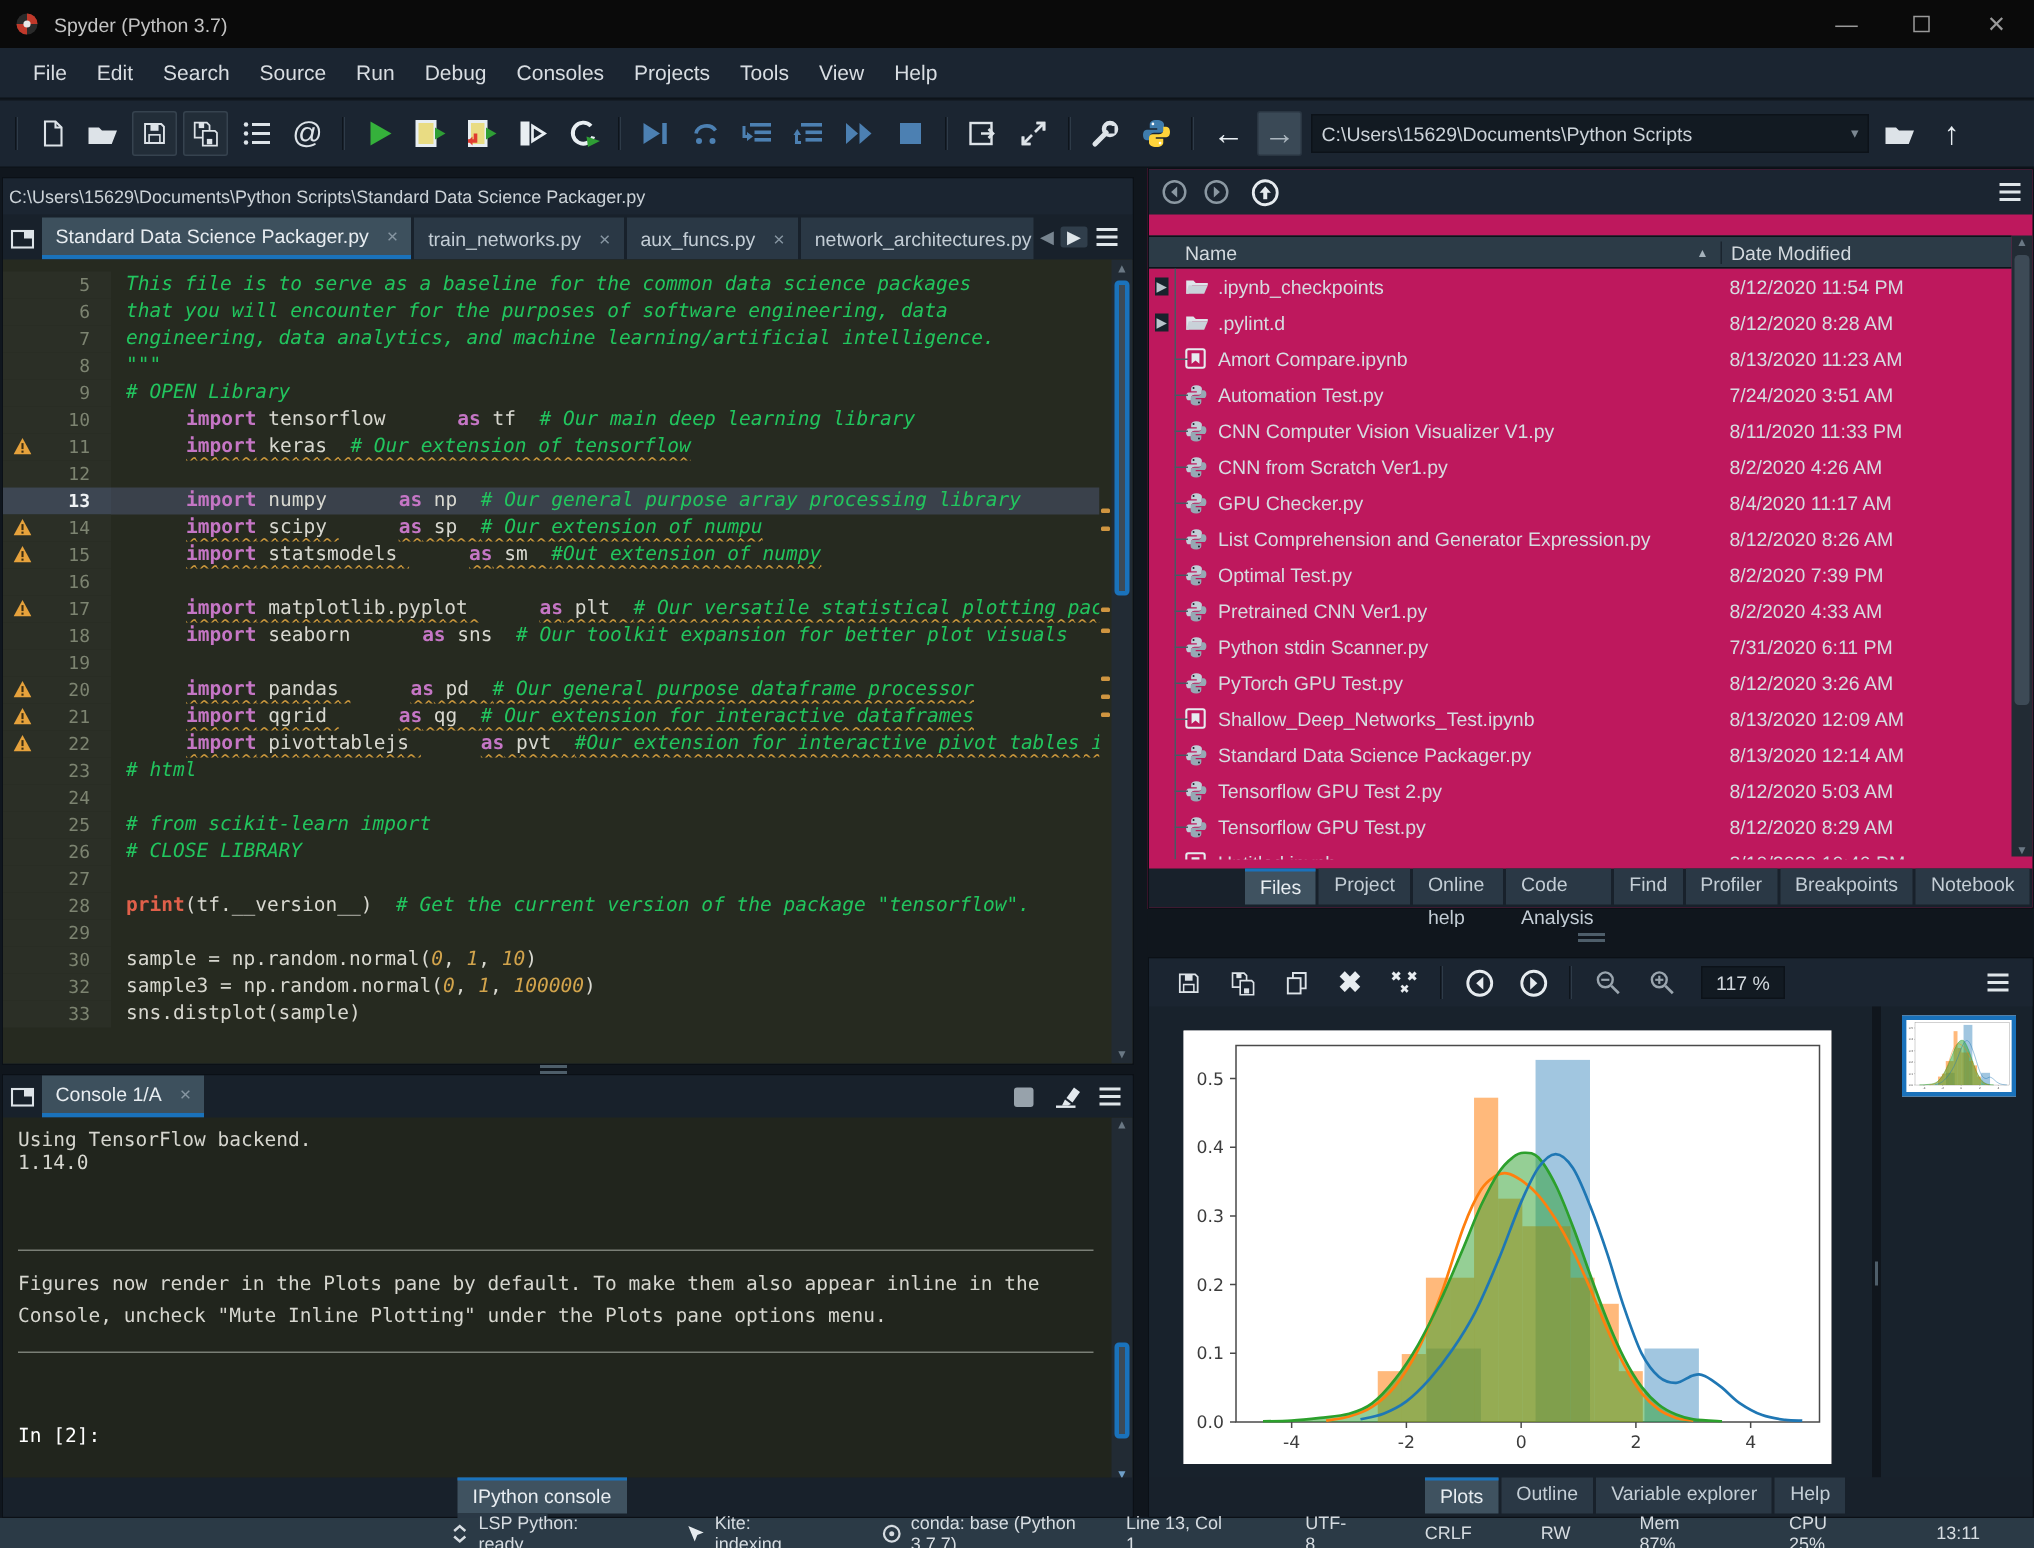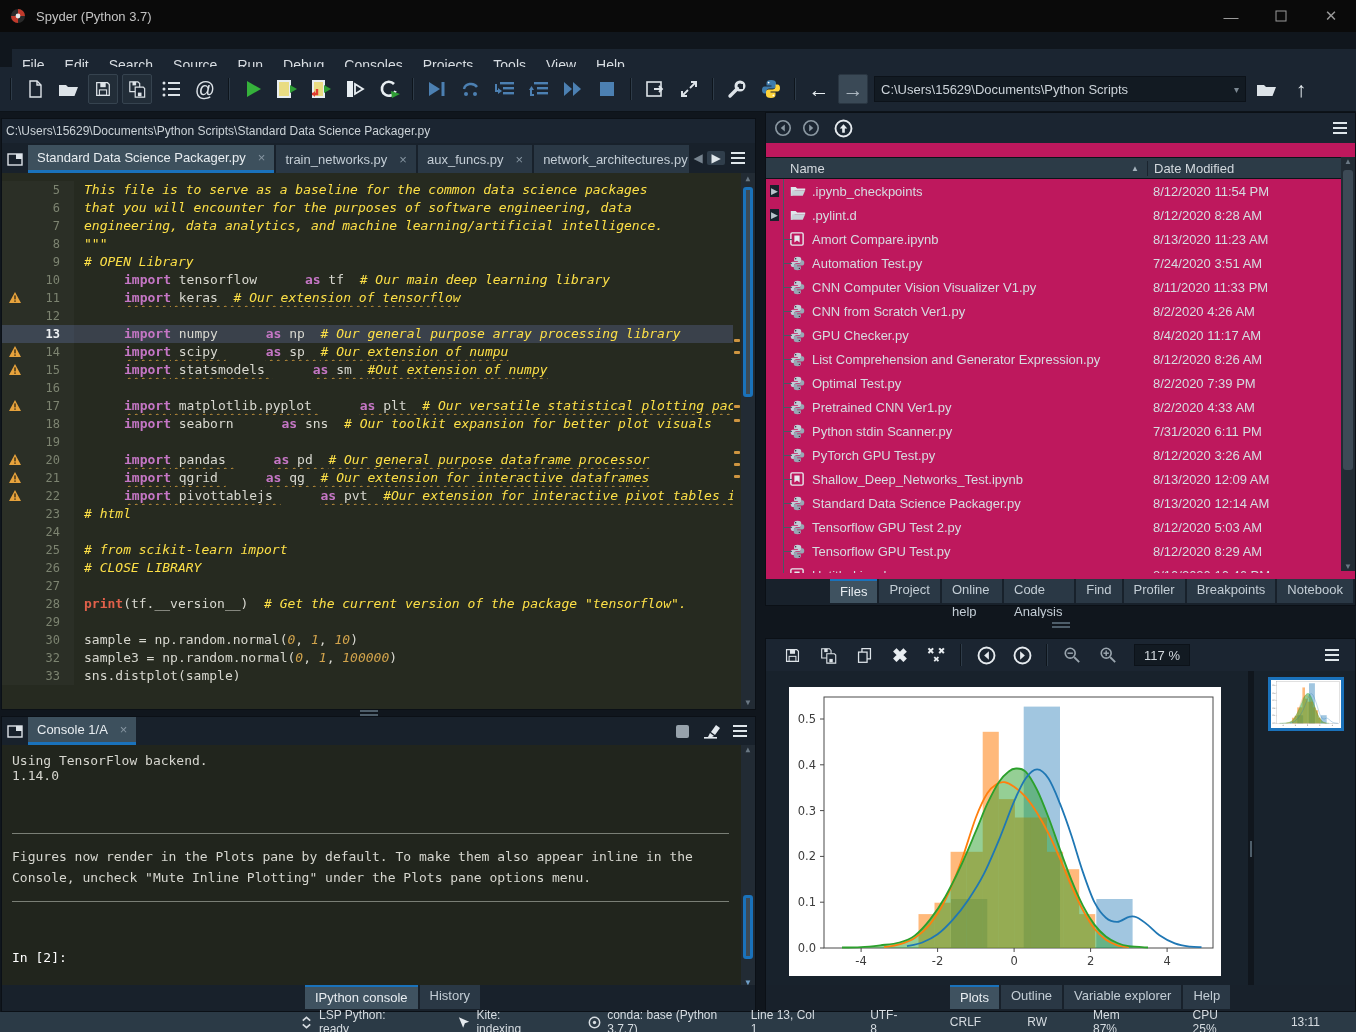--- a/index.html
+++ b/index.html
@@ -9,22 +9,22 @@
   .app *{box-sizing:border-box;}
 
   
   .titlebar{position:absolute;top:0;left:0;right:0;height:32px;background:#0a0a0a;
             display:flex;align-items:center;padding-left:10px;color:#c3c3c3;font-size:13px;}
   .titlebar .logo{width:16px;height:16px;margin-right:10px;}
   .winbtns{margin-left:auto;display:flex;height:32px;}
   .winbtn{width:50px;height:32px;display:flex;align-items:center;justify-content:center;color:#9a9a9a;font-size:15px;}
 
   
-  .menubar{position:absolute;top:49px;left:0;right:0;height:34px;background:#1b2531;
-           display:flex;align-items:center;padding-left:0;border-bottom:1px solid #0d1319;margin-left:12px;}
+  .menubar{position:absolute;top:32px;left:0;right:0;height:34px;background:#1b2531;
+           display:flex;align-items:center;padding-left:12px;border-bottom:1px solid #0d1319;}
   .menu-item{padding:0 10px;font-size:14px;color:#d8dde2;line-height:33px;}
 
   
   .toolbar{position:absolute;top:67px;left:0;right:0;height:45px;background:#1b2531;
            display:flex;align-items:center;padding:0 4px;border-bottom:1px solid #0d1319;}
   .ti{width:30px;height:30px;display:flex;align-items:center;justify-content:center;margin:0 2px;flex:0 0 auto;}
   .ti.boxed{background:#222d38;border:1px solid #39novel;border:1px solid #36434f;border-radius:2px;}
   .tsep{width:1px;height:22px;border-left:1px solid #0e151c;border-right:1px solid #2e3b48;margin:0 6px;flex:0 0 auto;}
   .gicon{font-size:19px;line-height:1;}
   .pathbox{height:26px;flex:0 0 372px;background:#121a22;border:1px solid #0c1219;display:flex;
@@ -55,21 +55,21 @@
 
   .ed-body{position:relative;height:536px;background:#262a20;overflow:hidden;
            font-family:"DejaVu Sans Mono","Liberation Mono",monospace;font-size:13px;}
   .lines{position:absolute;left:0;top:0;right:22px;padding-top:8px;}
   .line{display:flex;height:18px;line-height:18px;white-space:pre;}
   .gut{flex:0 0 72px;background:#2b2f26;color:#7d8471;text-align:right;padding-right:14px;position:relative;font-size:12px;}
   .gut .warn{position:absolute;left:7px;top:3px;}
   .code{flex:1;padding-left:10px;color:#d8d8d0;overflow:hidden;}
   .line.cur .gut{background:#3d4652;color:#eef1f3;font-weight:bold;}
   .line.cur .code{background:#3a414b;}
-  .c-com{color:#fde047;font-style:italic;}
+  .c-com{color:#22c55e;font-style:italic;}
   .c-kw{color:#c576c5;font-weight:bold;margin-left:40px;}
   .c-num{color:#d2a44c;font-style:italic;}
   .c-bi{color:#e0604a;font-weight:bold;}
   .uline{text-decoration:underline;text-decoration-style:wavy;text-decoration-color:#c9963b;text-decoration-thickness:1px;text-underline-offset:3px;}
   .flagstrip{position:absolute;right:14px;top:0;bottom:0;width:8px;background:#262a20;}
   .flag{position:absolute;left:1px;width:6px;height:3px;background:#cf9540;border-radius:1px;}
   .vscroll{position:absolute;right:0;top:0;bottom:0;width:14px;background:#222b34;}
   .vscroll .arr{position:absolute;left:0;width:14px;height:12px;color:#6a7884;font-size:8px;text-align:center;line-height:12px;}
   .vscroll .thumb{position:absolute;left:2px;width:10px;background:#3d4a56;border-radius:3px;}
 
@@ -486,21 +486,21 @@
         <div class="hr" style="margin-top:50px"></div>
         <div id="console-notice" style="margin-top:12px;line-height:21px;max-width:720px;">Figures now render in the Plots pane by default. To make them also appear inline in the Console, uncheck "Mute Inline Plotting" under the Plots pane options menu.</div>
         <div class="hr" style="margin-top:13px"></div>
         <div class="co-prompt" style="margin-top:48px;">In [2]:</div>
         <div class="co-scroll">
           <div class="arr" style="position:absolute;top:0;width:14px;text-align:center;font-size:8px;color:#6a7884;">▲</div>
           <div class="thumb" style="position:absolute;left:2px;width:10px;top:150px;height:64px;background:#3d4a56;border-radius:3px;"></div>
           <div class="arr" style="position:absolute;bottom:0;width:14px;text-align:center;font-size:8px;color:#6f9fc8;">▼</div>
         </div>
       </div>
-      <div class="bottom-tabs" id="console-bottom-tabs" style="padding-left:303px;">
+      <div class="bottom-tabs" id="console-bottom-tabs" style="padding-left:303px;flex-direction:column;">
           <div class="btab active">IPython console</div>
           <div class="btab">History</div>
         </div>
     </div>
 
     <div class="vsplit"></div>
 
     <div style="position:absolute;left:765px;top:0;width:591px;height:900px;">
 
       <div class="hsplit" style="left:0;top:0;width:591px;height:6px;">

